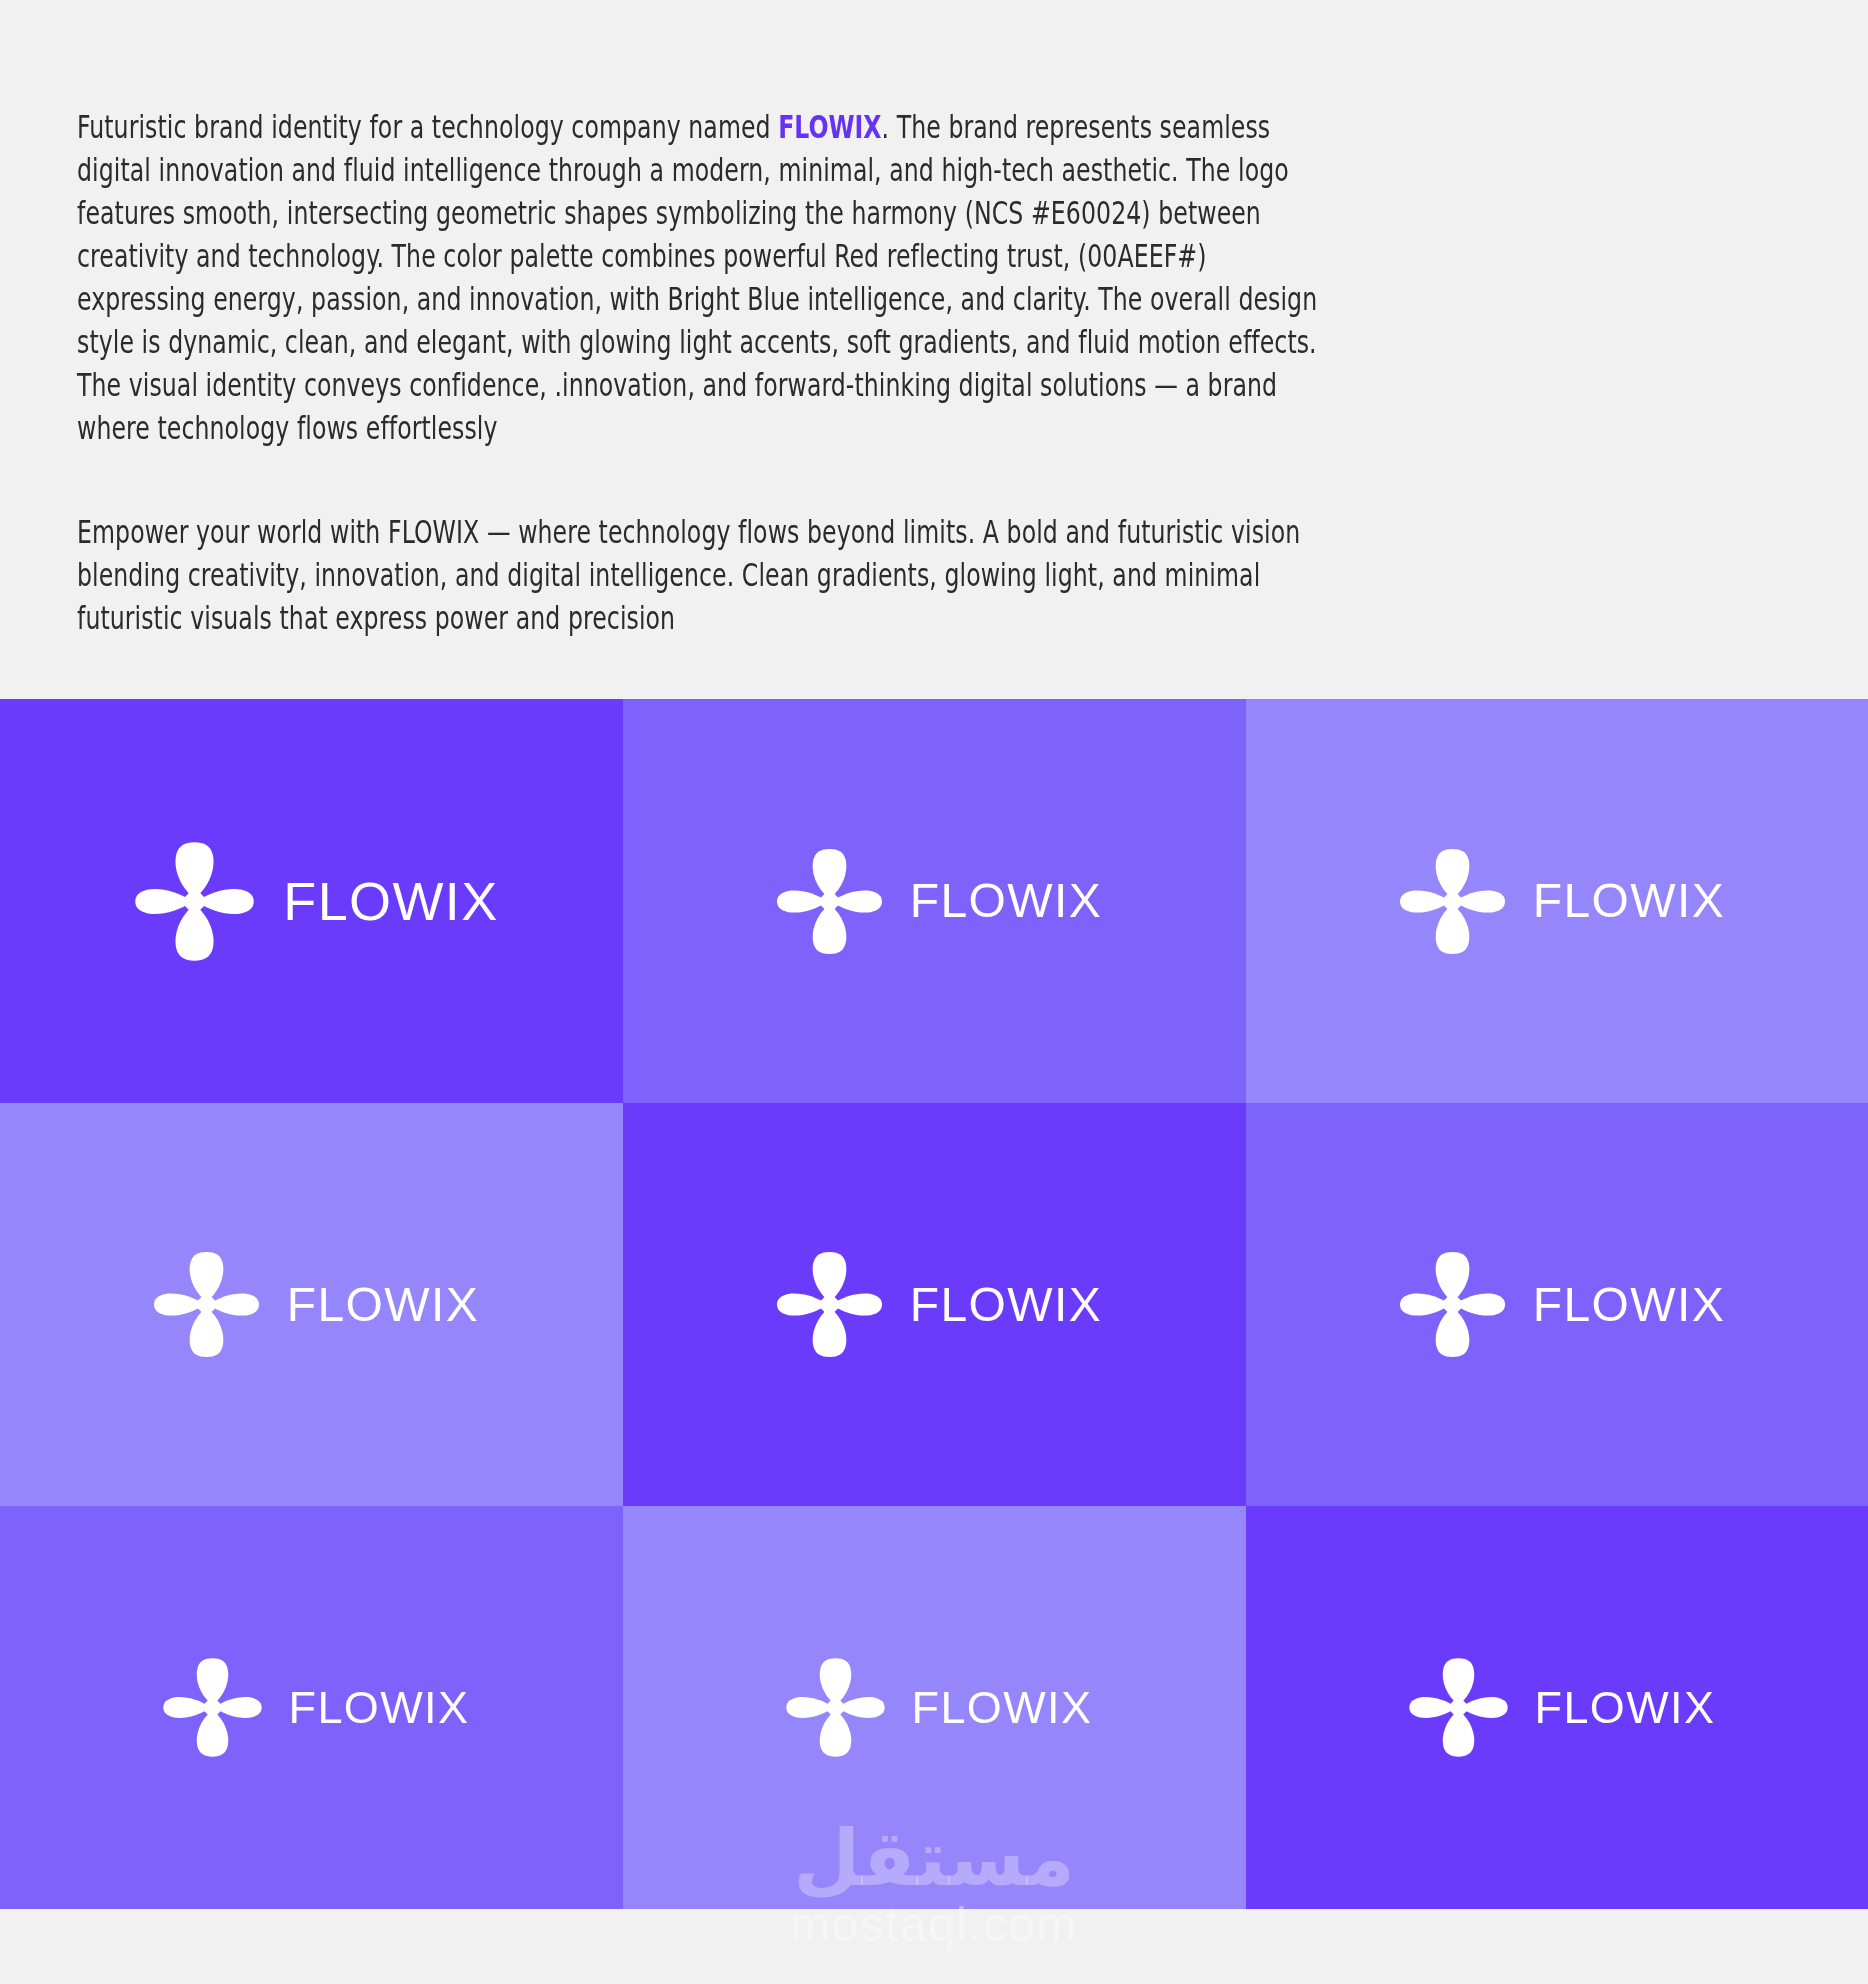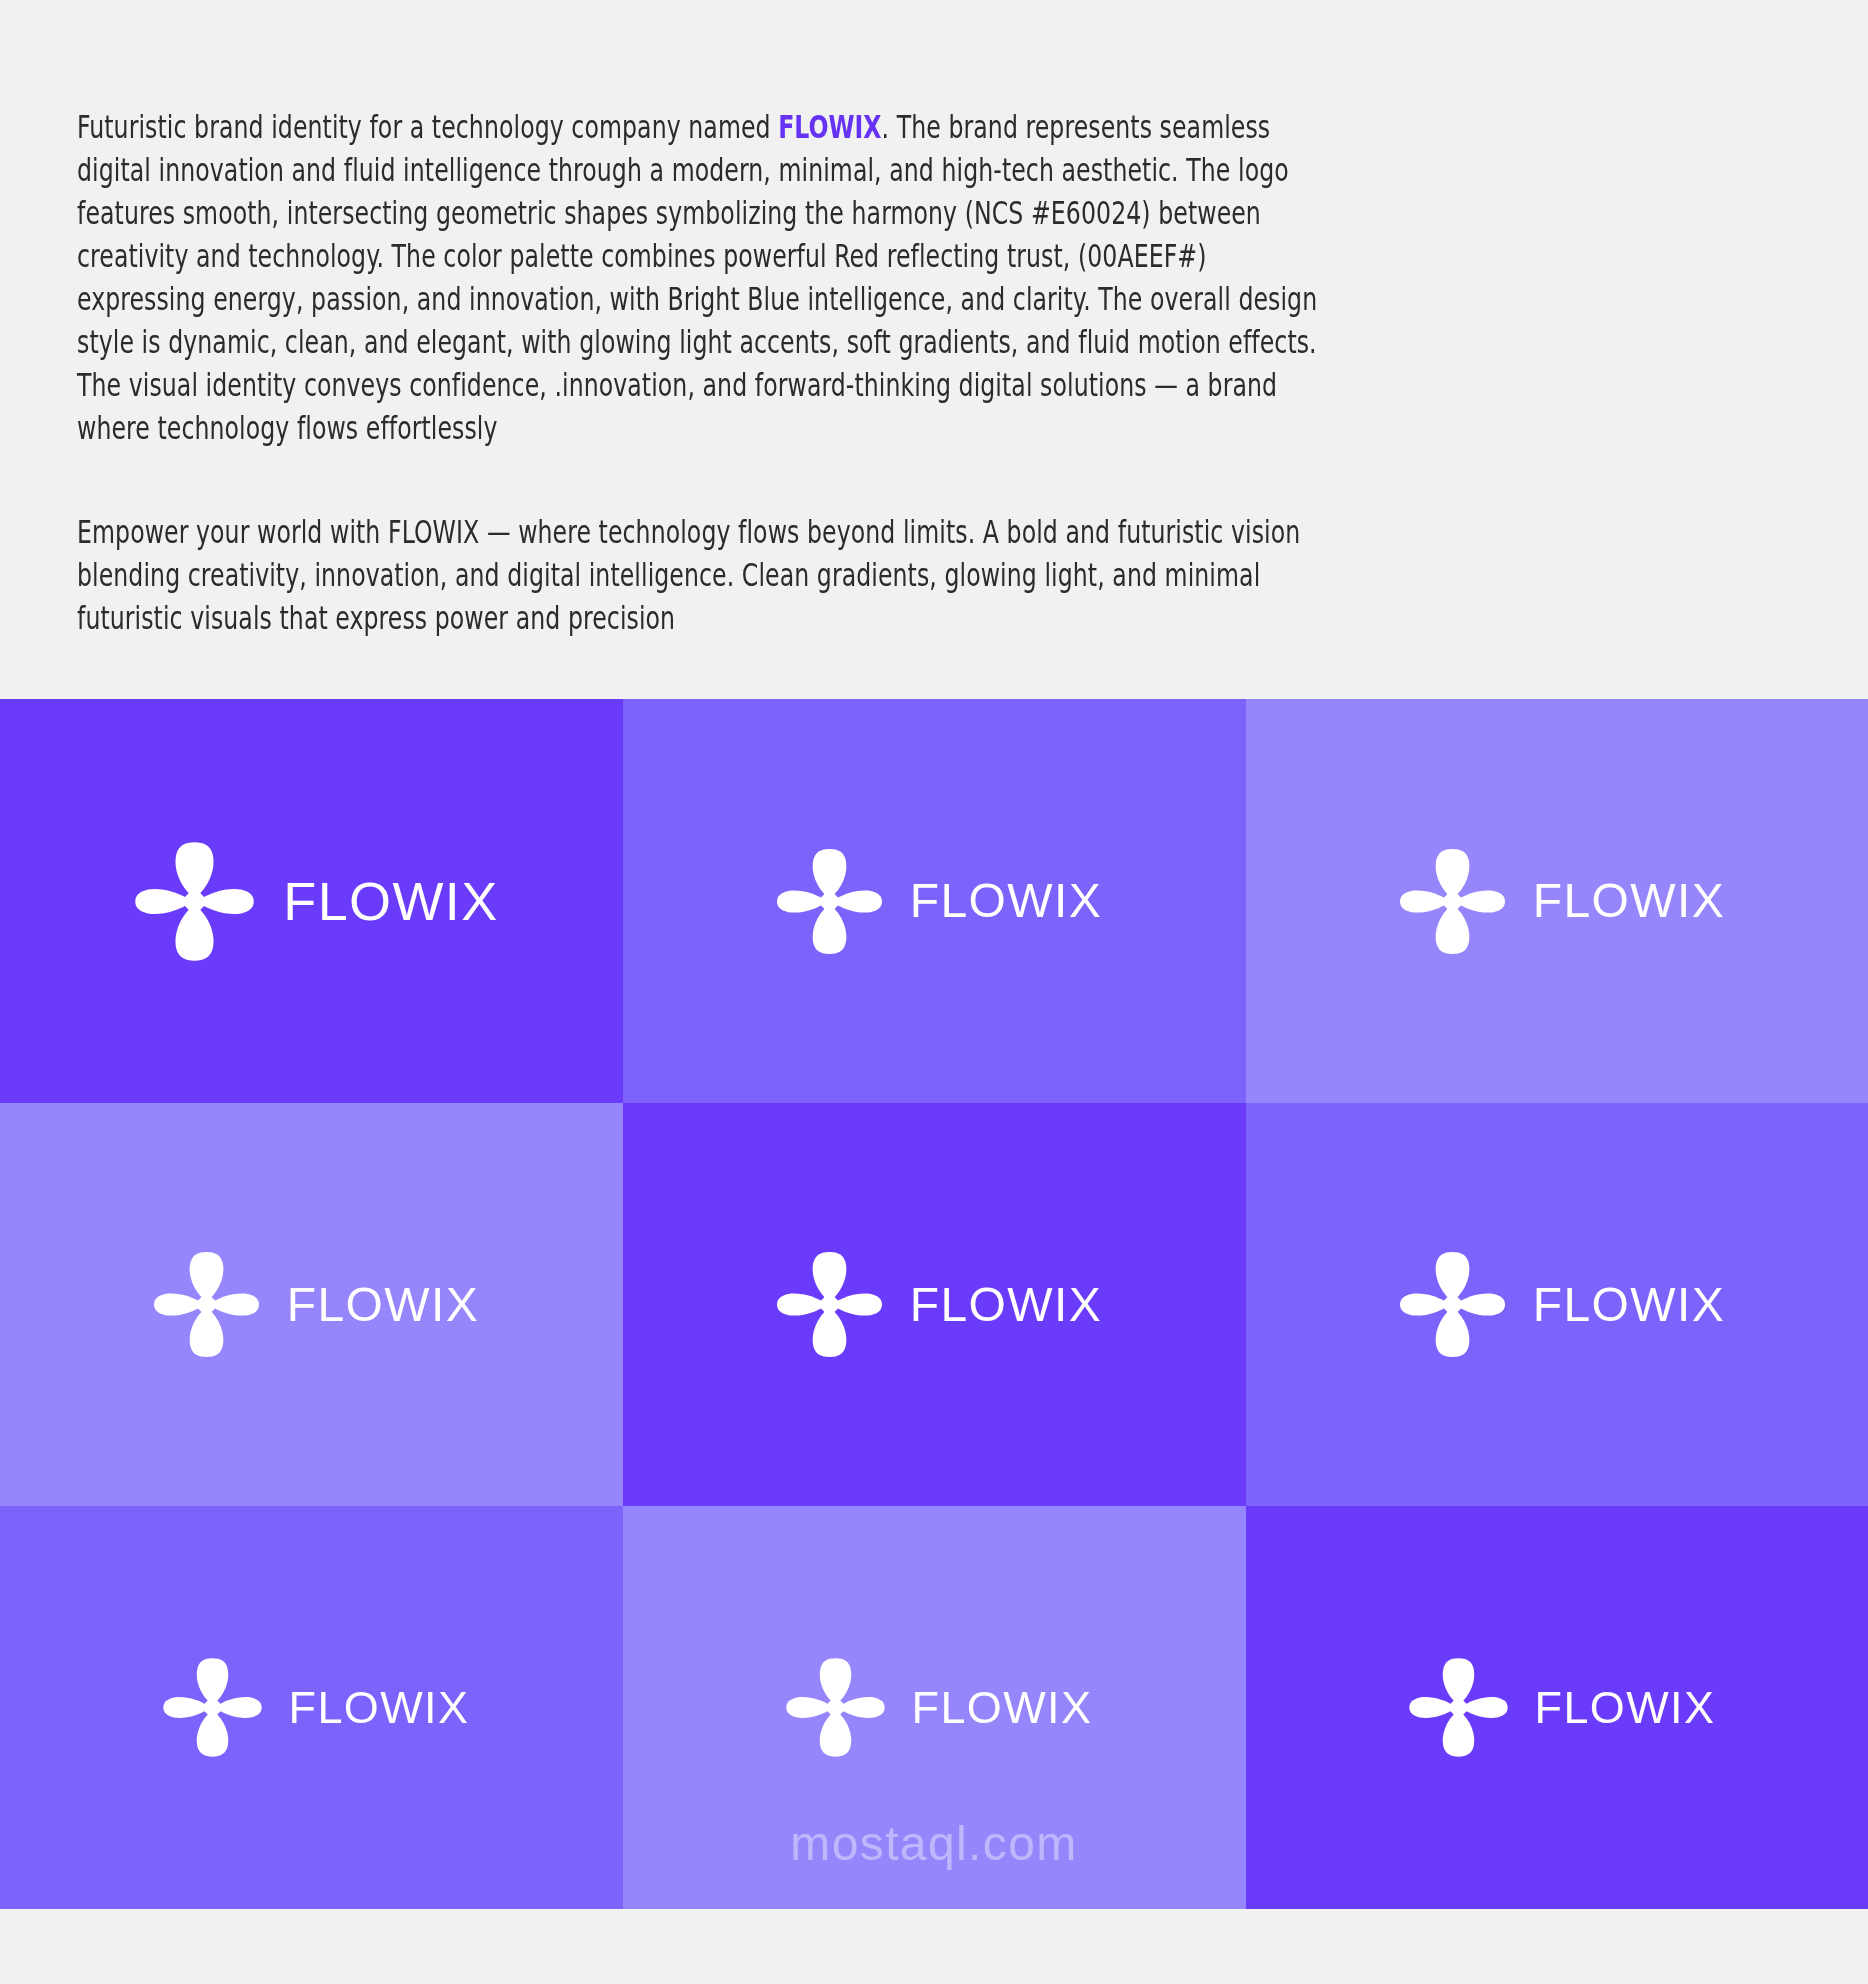--- a/index.html
+++ b/index.html
@@ -265,15 +265,16 @@
           <path d="M100 80 L120 100 L100 120 L80 100 Z"></path>
         </g>
       </svg>
       <span class="wordmark">FLOWIX</span>
     </div>
   </div>
 
 </div>
 
 <div class="watermark">
+  <div class="wm-ar">مستقل</div>
   <div class="wm-url">mostaql.com</div>
 </div>
 
 
 </body></html>

